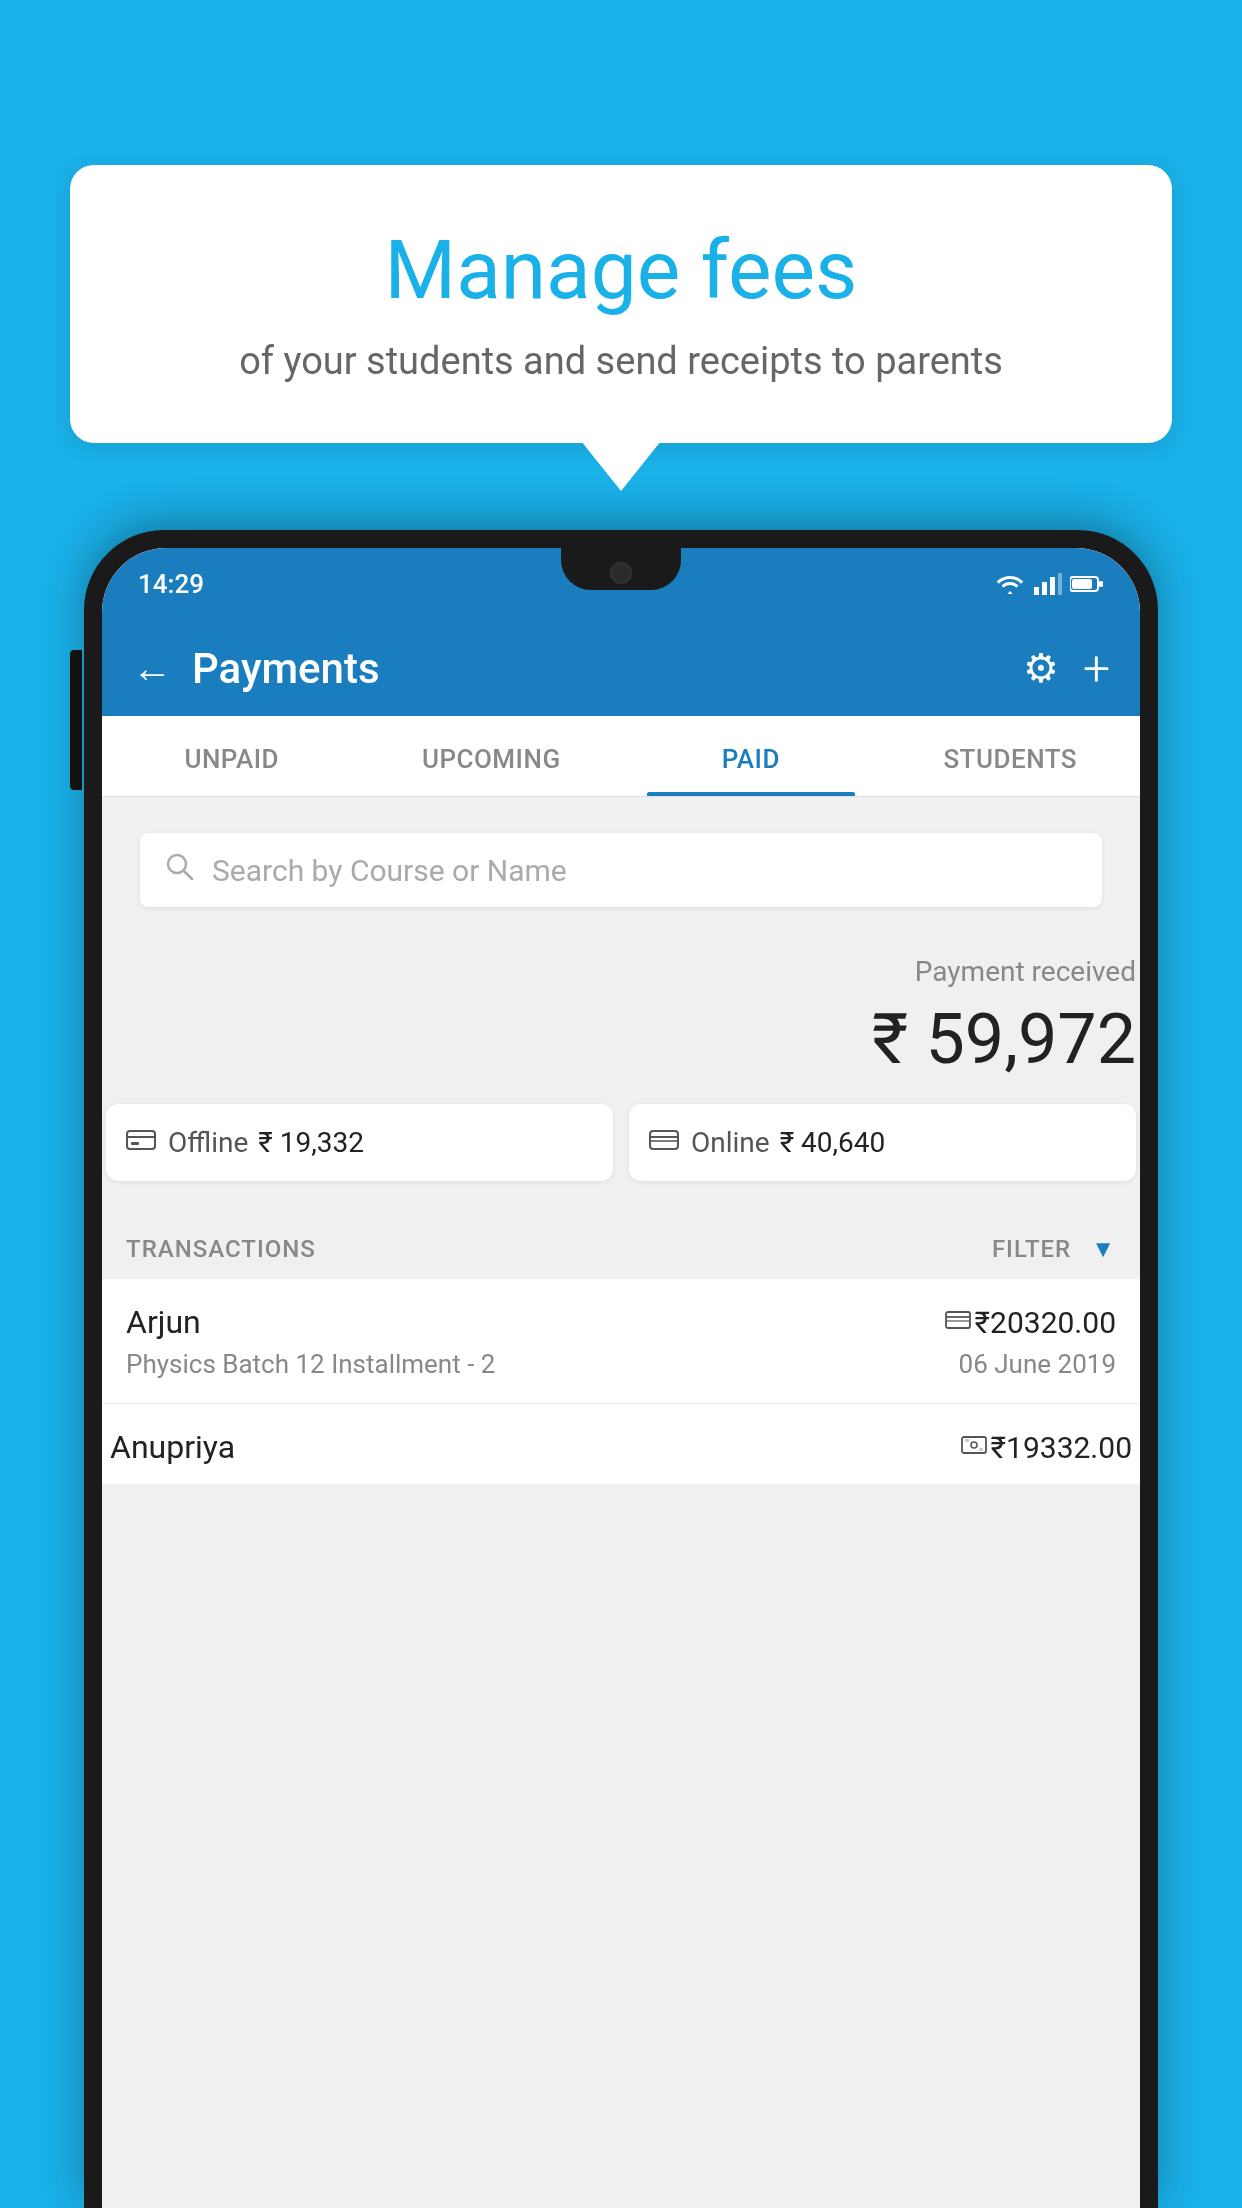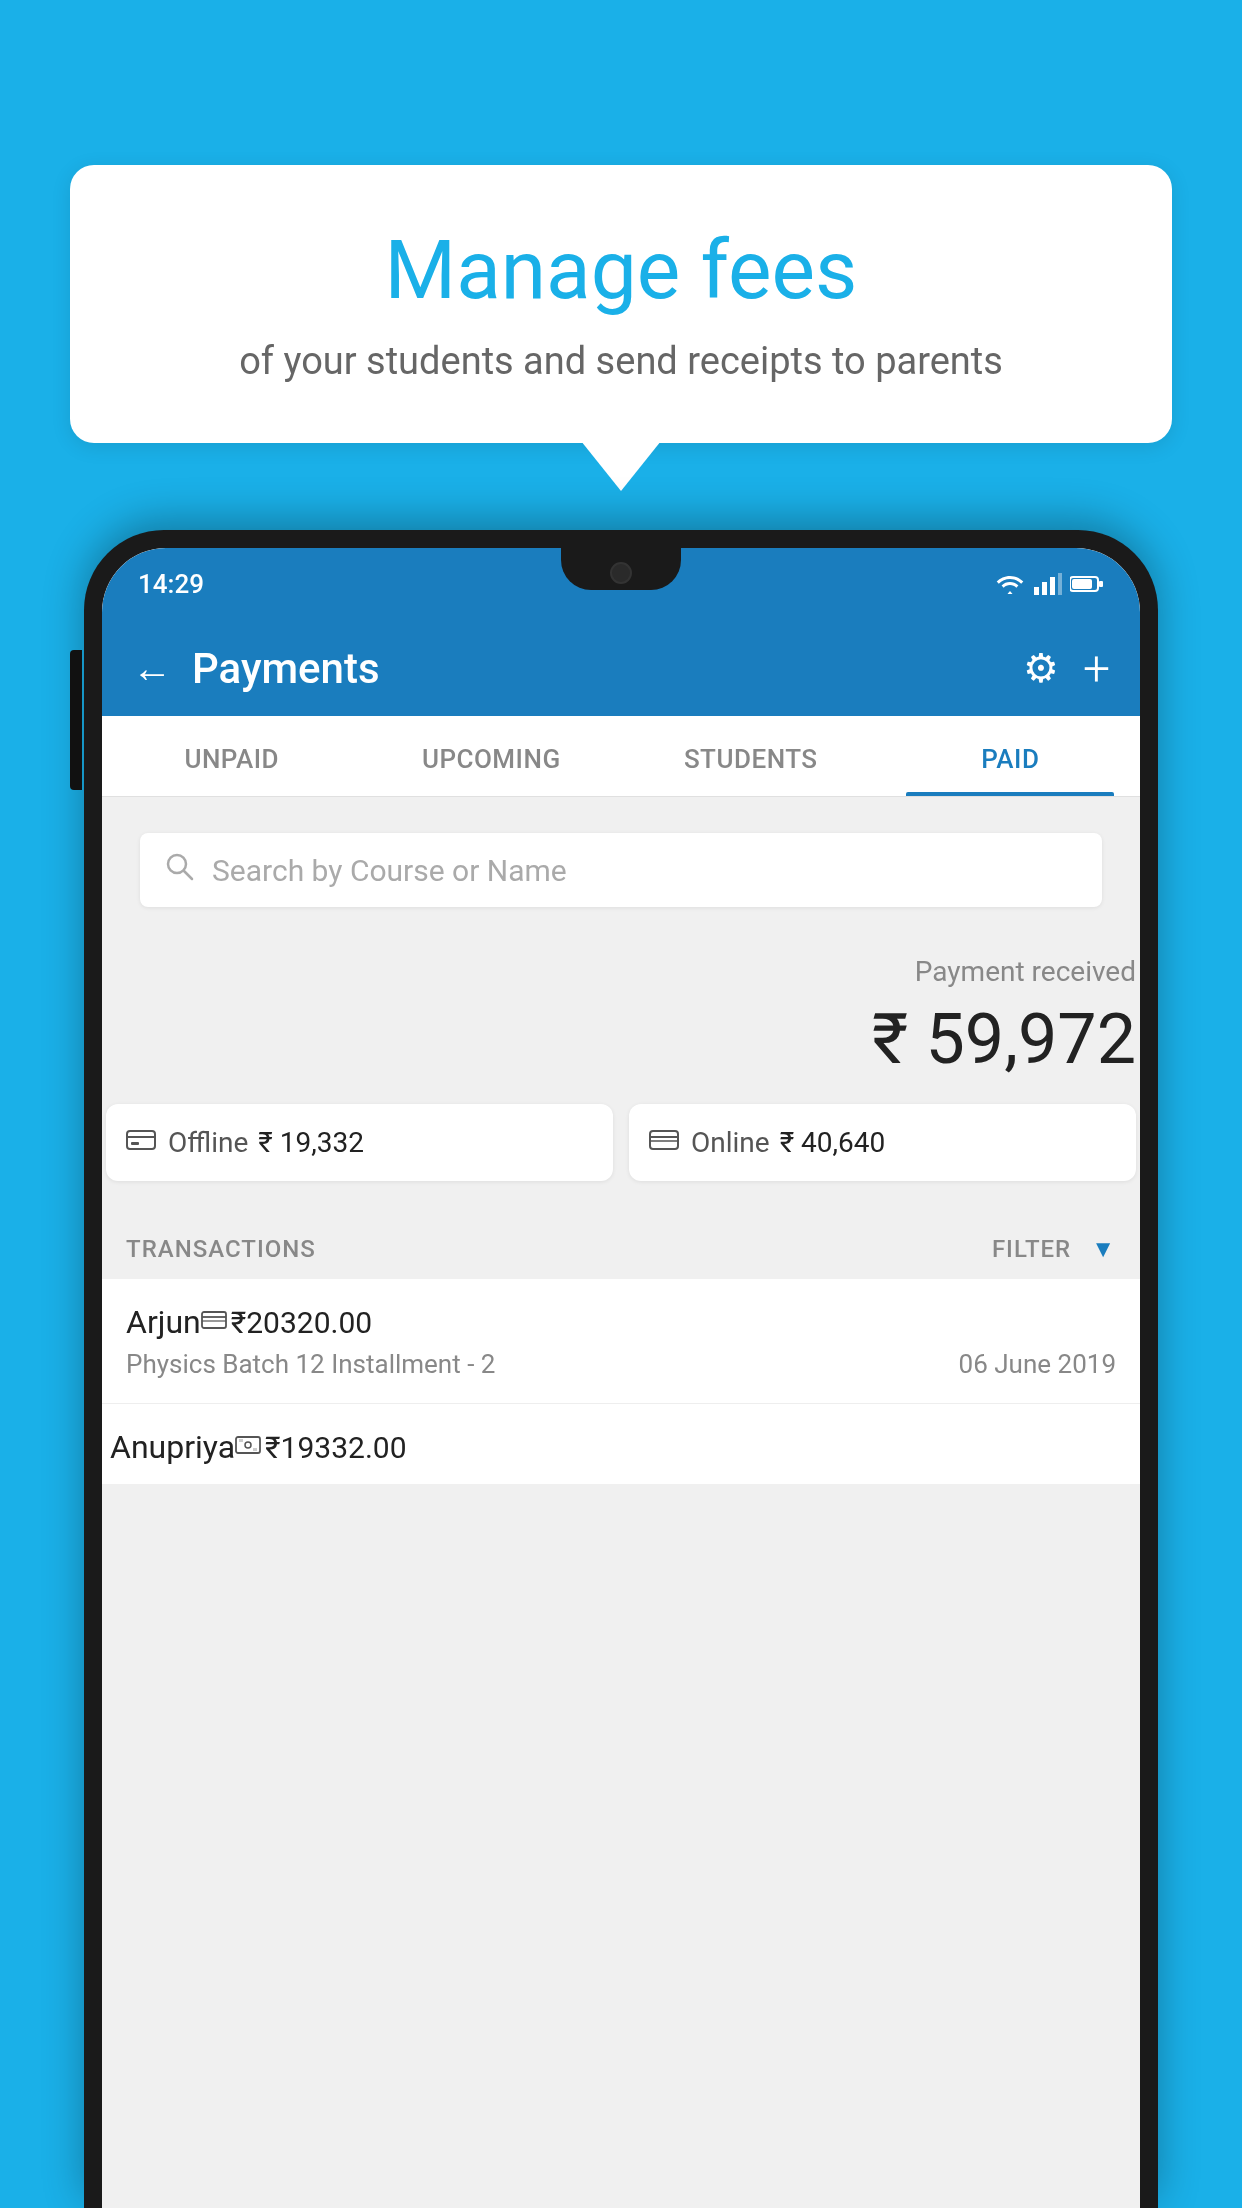--- a/index.html
+++ b/index.html
@@ -329,21 +329,21 @@
       background: white;
     }
 
     .transaction-item {
       padding: 24px 24px;
       border-bottom: 1px solid #eee;
     }
 
     .transaction-row1 {
       display: flex;
-      justify-content: flex-start;
+      justify-content: space-between;
       align-items: center;
       margin-bottom: 8px;
     }
 
     .student-name {
       font-size: 32px;
       color: #222;
       font-weight: 400;
     }
 
@@ -436,25 +436,25 @@
       </div>
     </div>
 
     <div class="tab-bar">
       <div class="tab-item">
         <span>UNPAID</span>
       </div>
       <div class="tab-item">
         <span>UPCOMING</span>
       </div>
+      <div class="tab-item active">
+        <span>PAID</span>
+      </div>
       <div class="tab-item">
         <span>STUDENTS</span>
-      </div>
-      <div class="tab-item active">
-        <span>PAID</span>
       </div>
     </div>
 
     <div style="background:#f0f0f0; padding: 18px 18px 0;">
       <div class="search-container">
         <span class="search-icon-wrap">
           <svg width="30" height="30" viewBox="0 0 30 30" fill="none">
             <circle cx="13" cy="13" r="9" stroke="#aaa" stroke-width="2.5"></circle>
             <line x1="20" y1="20" x2="28" y2="28" stroke="#aaa" stroke-width="2.5" stroke-linecap="round"></line>
           </svg>

